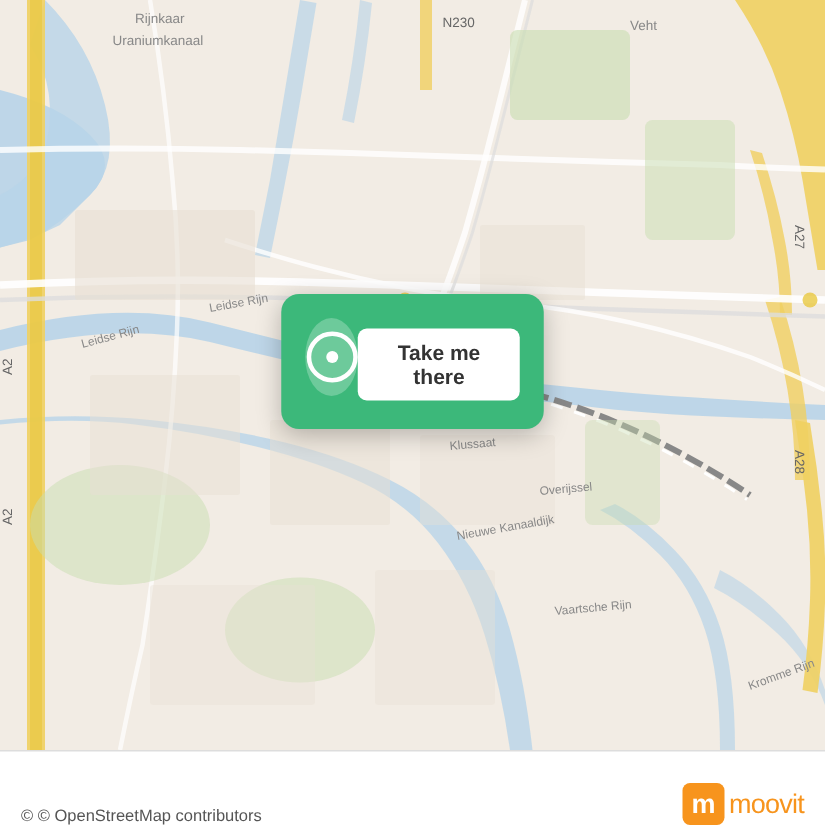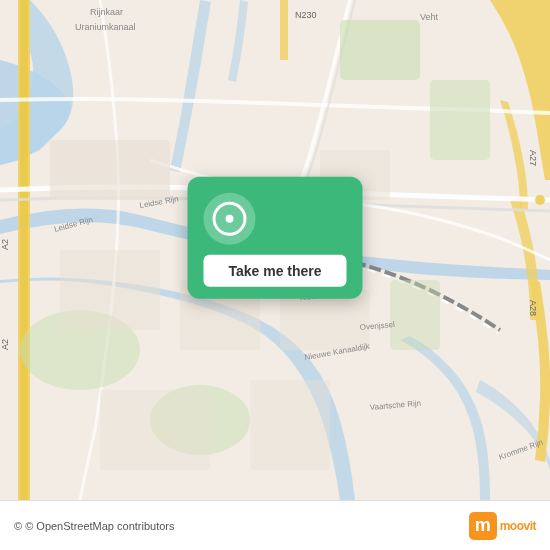--- a/index.html
+++ b/index.html
@@ -32,21 +32,22 @@
     #location-card {
       position: absolute;
       top: 50%;
       left: 50%;
       transform: translate(-50%, -60%);
       background: #3cb87a;
       border-radius: 12px;
       width: 175px;
       padding: 16px 16px 12px;
       display: flex;
-      flex-direction: column;
+      flex-direction: row;
+      align-items: center;
       box-shadow: 0 4px 16px rgba(0,0,0,0.25);
       z-index: 10;
     }
 
     #pin-icon-wrap {
       width: 52px;
       height: 52px;
       border-radius: 50%;
       background: rgba(255,255,255,0.25);
       display: flex;
@@ -85,21 +86,21 @@
       text-align: center;
     }
 
     
     #footer-bar {
       width: 550px;
       height: 50px;
       background: white;
       border-top: 1px solid #ddd;
       display: flex;
-      align-items: center;
+      align-items: flex-end;
       justify-content: space-between;
       padding: 0 14px;
     }
 
     #footer-left {
       font-size: 11px;
       color: #555;
     }
 
     #footer-right {
@@ -123,22 +124,22 @@
       width: 28px;
       height: 28px;
       border-radius: 5px;
       display: flex;
       align-items: center;
       justify-content: center;
       font-family: Arial Black, Arial, sans-serif;
     }
 
     #moovit-text {
-      font-size: 12px;
-      font-weight: 700;
+      font-size: 18px;
+      font-weight: 400;
       color: #f7941d;
       font-family: Arial, sans-serif;
       letter-spacing: -0.5px;
     }
 
     .copyright-icon {
       font-size: 11px;
       color: #555;
     }
   </style>

